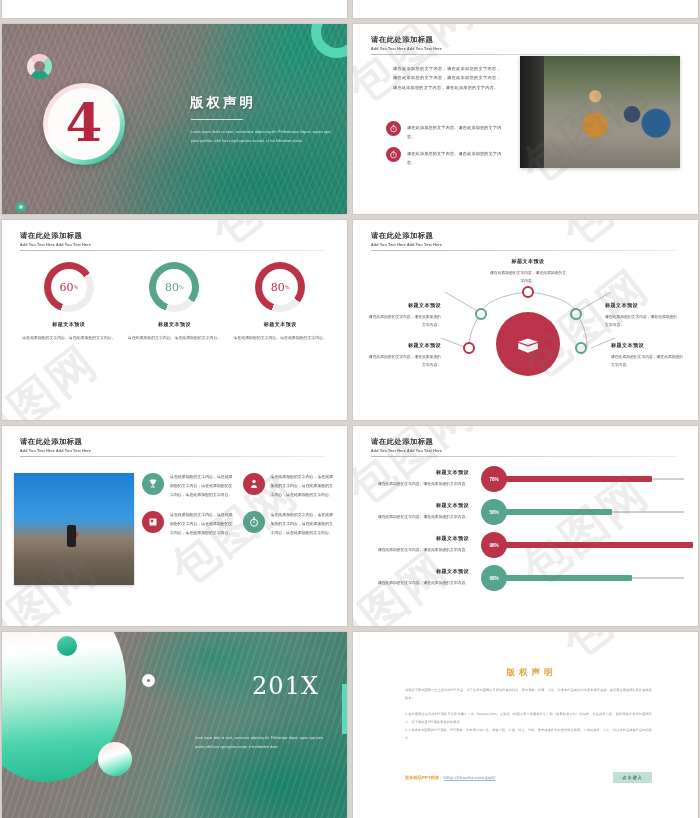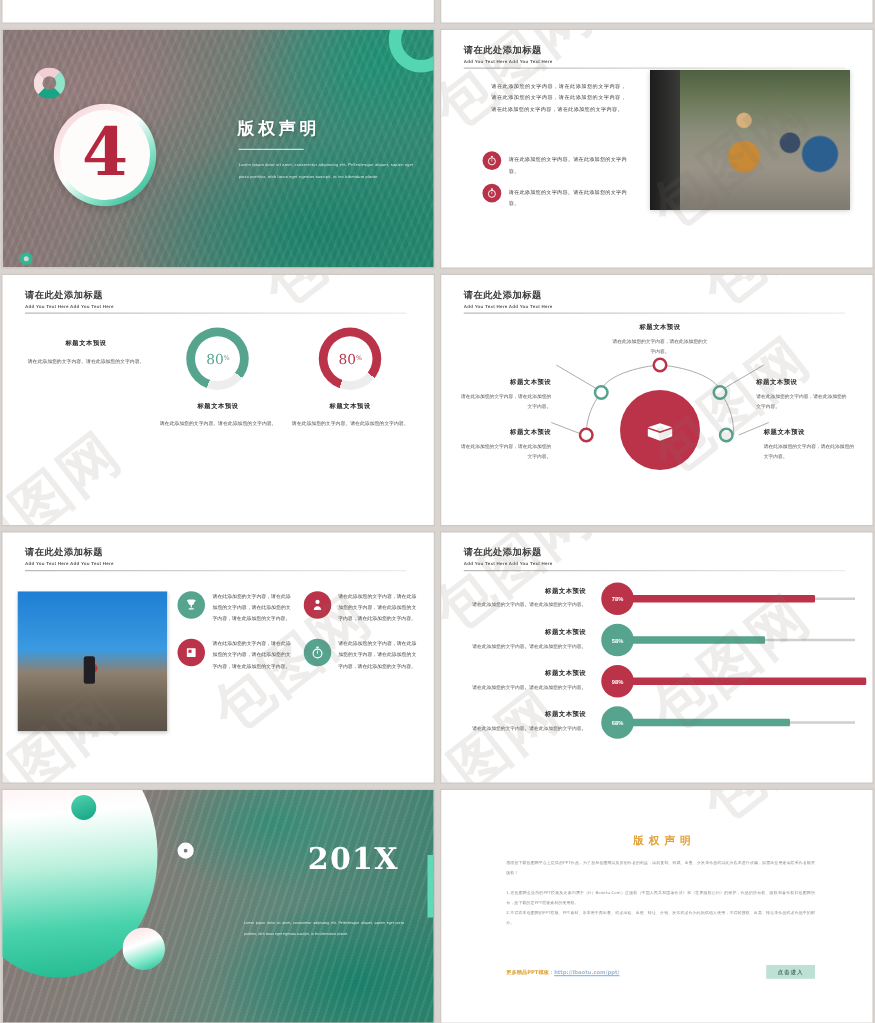--- a/index.html
+++ b/index.html
@@ -177,21 +177,21 @@
      z-index:2; }
   .ty-dot { position:absolute; left:55px; top:4px; width:20px; height:20px; border-radius:50%;
      background:linear-gradient(160deg,#4fd4b0,#15a383); z-index:3; }
   .ty-ring-w { position:absolute; left:140px; top:42px; width:13px; height:13px; border-radius:50%;
      border:5px solid #fff; z-index:3; }
   .ty-ring-b { position:absolute; left:96px; top:110px; width:34px; height:34px; border-radius:50%;
      border:13px solid transparent;
      background-image:linear-gradient(#ffffff00,#ffffff00), linear-gradient(160deg,#fbdde1,#ffffff 40%,#79e6c5 72%,#20b790);
      background-origin:border-box; background-clip:content-box,border-box; z-index:3; }
   .ty-tab { position:absolute; right:0; top:52px; width:5px; height:50px; background:#5fd9b8; z-index:3; }
-  .ty-year { position:absolute; right:28px; top:40px; color:#fff; font-size:24px; font-weight:bold;
+  .ty-year { position:absolute; right:28px; top:40px; color:#fff; font-size:24px; font-weight:normal;
      font-family:"DejaVu Serif","Liberation Serif",serif; letter-spacing:1px; z-index:4; }
   .ty-main { position:absolute; right:22px; top:76px; color:#fff; font-size:19px; font-weight:bold;
      letter-spacing:4px; z-index:4; text-shadow:0 1px 3px rgba(0,0,0,.2); }
   .ty-sub { position:absolute; right:24px; top:102px; width:128px; text-align:justify;
      color:rgba(255,255,255,.8); font-size:2.9px; line-height:3; z-index:4; }
 
   
   .cp-title { position:absolute; top:35px; left:0; right:0; text-align:center;
      color:#e0a23a; font-size:8.5px; font-weight:bold; letter-spacing:4px;padding-left:12px; }
   .cp-body { position:absolute; left:52px; right:46px; top:55px; }
@@ -265,20 +265,27 @@
       <span class="w4">包图网</span>
       <span class="w3">包图网</span>
     </div>
     <div class="hdr">
       <div class="t cn">请在此处添加标题</div>
       <div class="s">Add You Text Here Add You Text Here</div>
       <div class="rule"></div>
     </div>
     <div class="donut-wrap">
       <div class="donut-col">
+        <div class="donut" id="d0" style="background: conic-gradient(from 200deg, rgb(187, 51, 73) 0deg, rgb(187, 51, 73) 216deg, rgb(237, 237, 237) 216deg, rgb(237, 237, 237) 360deg);">
+          <div class="hole"></div>
+          <div class="val" style="color: rgb(187, 51, 73);">
+              <span>60</span>
+              <sup>%</sup>
+            </div>
+        </div>
         <div class="donut-title cn">标题文本预设</div>
         <div class="donut-desc cn">请在此添加您的文字内容。请在此添加您的文字内容。</div>
       </div>
       <div class="donut-col">
         <div class="donut" id="d1" style="background: conic-gradient(from 200deg, rgb(86, 164, 142) 0deg, rgb(86, 164, 142) 288deg, rgb(237, 237, 237) 288deg, rgb(237, 237, 237) 360deg);">
           <div class="hole"></div>
           <div class="val" style="color: rgb(86, 164, 142);">
               <span>80</span>
               <sup>%</sup>
             </div>

